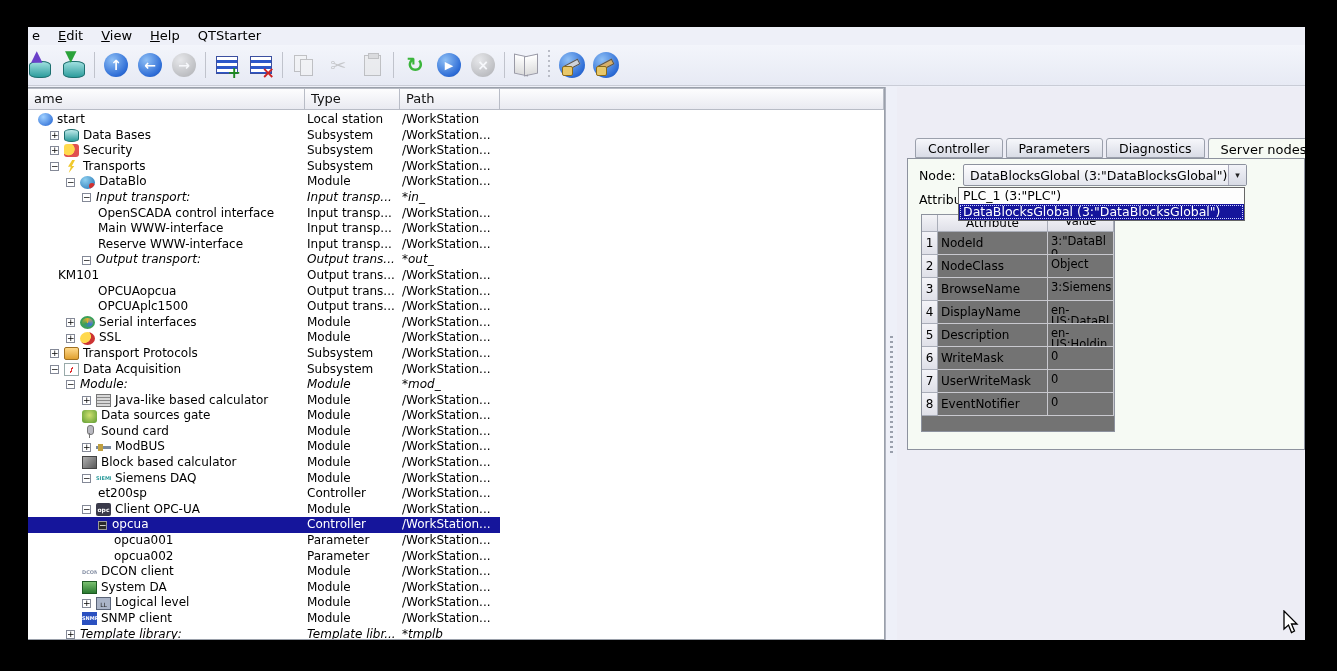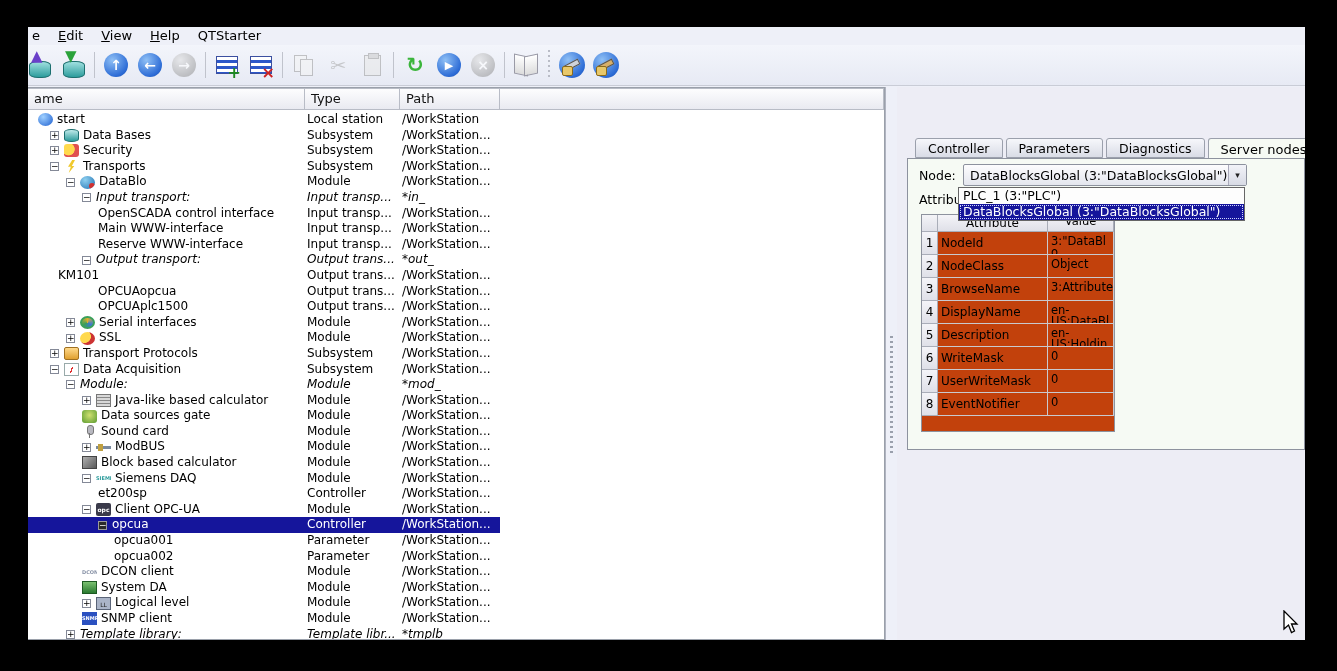--- a/index.html
+++ b/index.html
@@ -136,21 +136,21 @@
   .node-label { position:absolute; left:11px; top:4px; font-size:12.5px; color:#000; }
   .combo { position:absolute; left:55px; top:0; width:284px; height:22px;
            background:linear-gradient(#fdfdfe,#e4e6ee); border:1px solid #8d929e; border-radius:2px;
            display:flex; align-items:center; }
   .combo-text { flex:1; padding-left:6px; font-size:12.5px; white-space:nowrap; overflow:hidden; }
   .combo-btn { width:18px; height:100%; border-left:1px solid #aab; display:flex; align-items:center;
                justify-content:center; font-size:9px; color:#222; background:linear-gradient(#f2f3f8,#d8dbe5); }
   .attr-label { position:absolute; left:11px; top:33px; font-size:12.5px; color:#000; }
 
   .attr-table { position:absolute; left:13px; top:55px; width:194px; height:218px;
-                background:#c2410c; border:1px solid #8d929e; font-size:12px; overflow:hidden; }
+                background:#737373; border:1px solid #8d929e; font-size:12px; overflow:hidden; }
   .at-row { display:flex; }
   .at-cell { border-right:1px solid #c9c9cf; border-bottom:1px solid #c9c9cf; overflow:hidden; }
   .at-num { width:16px; flex:0 0 auto; background:linear-gradient(#f4f4f8,#dfe0e8);
             border-right:1px solid #a9adb8; border-bottom:1px solid #a9adb8; text-align:center; }
   .at-attr { width:110px; flex:0 0 auto; padding:4px 2px 0 3px; }
   .at-val { width:66px; flex:0 0 auto; padding:4px 0 0 3px; overflow-wrap:anywhere; line-height:11px; font-size:11.5px; }
   .at-head { height:17px; }
   .at-head .at-cell { background:linear-gradient(#f4f4f8,#dfe0e8); border-color:#a9adb8; text-align:center;
                       padding-top:1px; }
   .at-body-row { height:23px; }
@@ -634,21 +634,21 @@
                 <div class="at-cell at-val">3:"DataBlo</div>
               </div>
               <div class="at-row at-body-row">
                 <div class="at-cell at-num" style="padding-top: 4px;">2</div>
                 <div class="at-cell at-attr">NodeClass</div>
                 <div class="at-cell at-val">Object</div>
               </div>
               <div class="at-row at-body-row">
                 <div class="at-cell at-num" style="padding-top: 4px;">3</div>
                 <div class="at-cell at-attr">BrowseName</div>
-                <div class="at-cell at-val">3:Attribute</div>
+                <div class="at-cell at-val">3:Siemens</div>
               </div>
               <div class="at-row at-body-row">
                 <div class="at-cell at-num" style="padding-top: 4px;">4</div>
                 <div class="at-cell at-attr">DisplayName</div>
                 <div class="at-cell at-val">en-US:DataBlo</div>
               </div>
               <div class="at-row at-body-row">
                 <div class="at-cell at-num" style="padding-top: 4px;">5</div>
                 <div class="at-cell at-attr">Description</div>
                 <div class="at-cell at-val">en-US:Holding</div>

